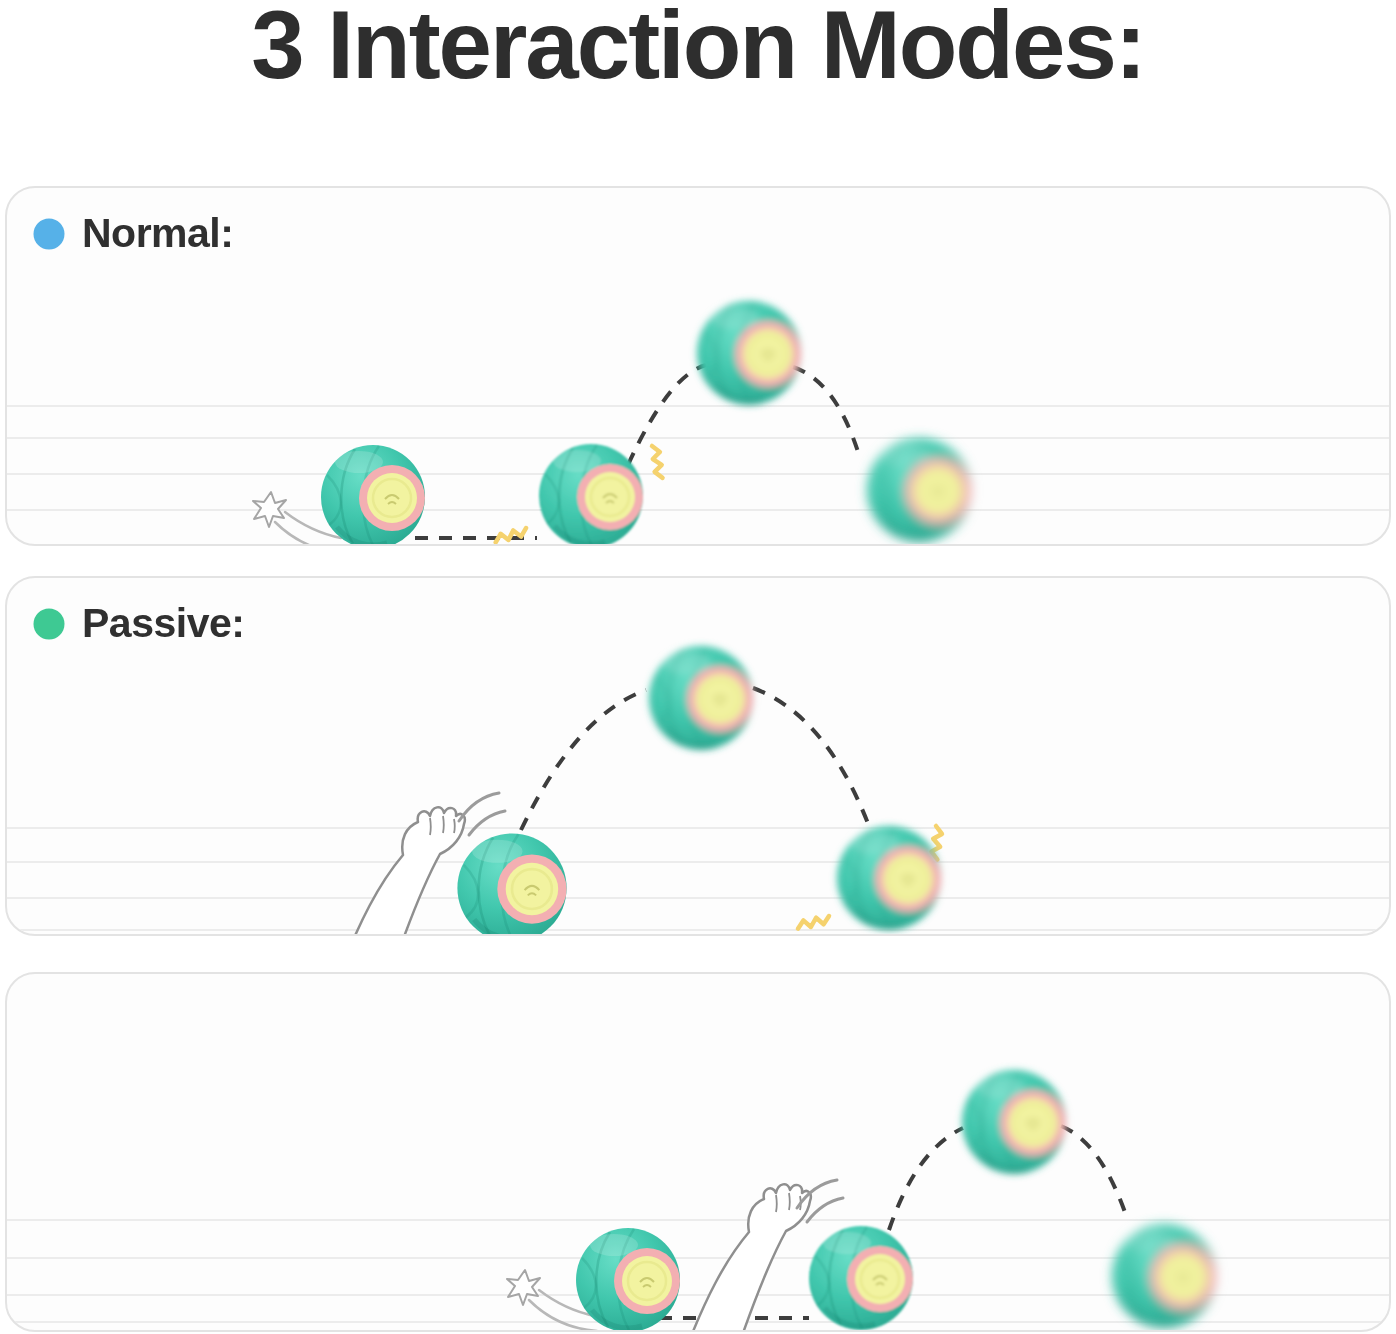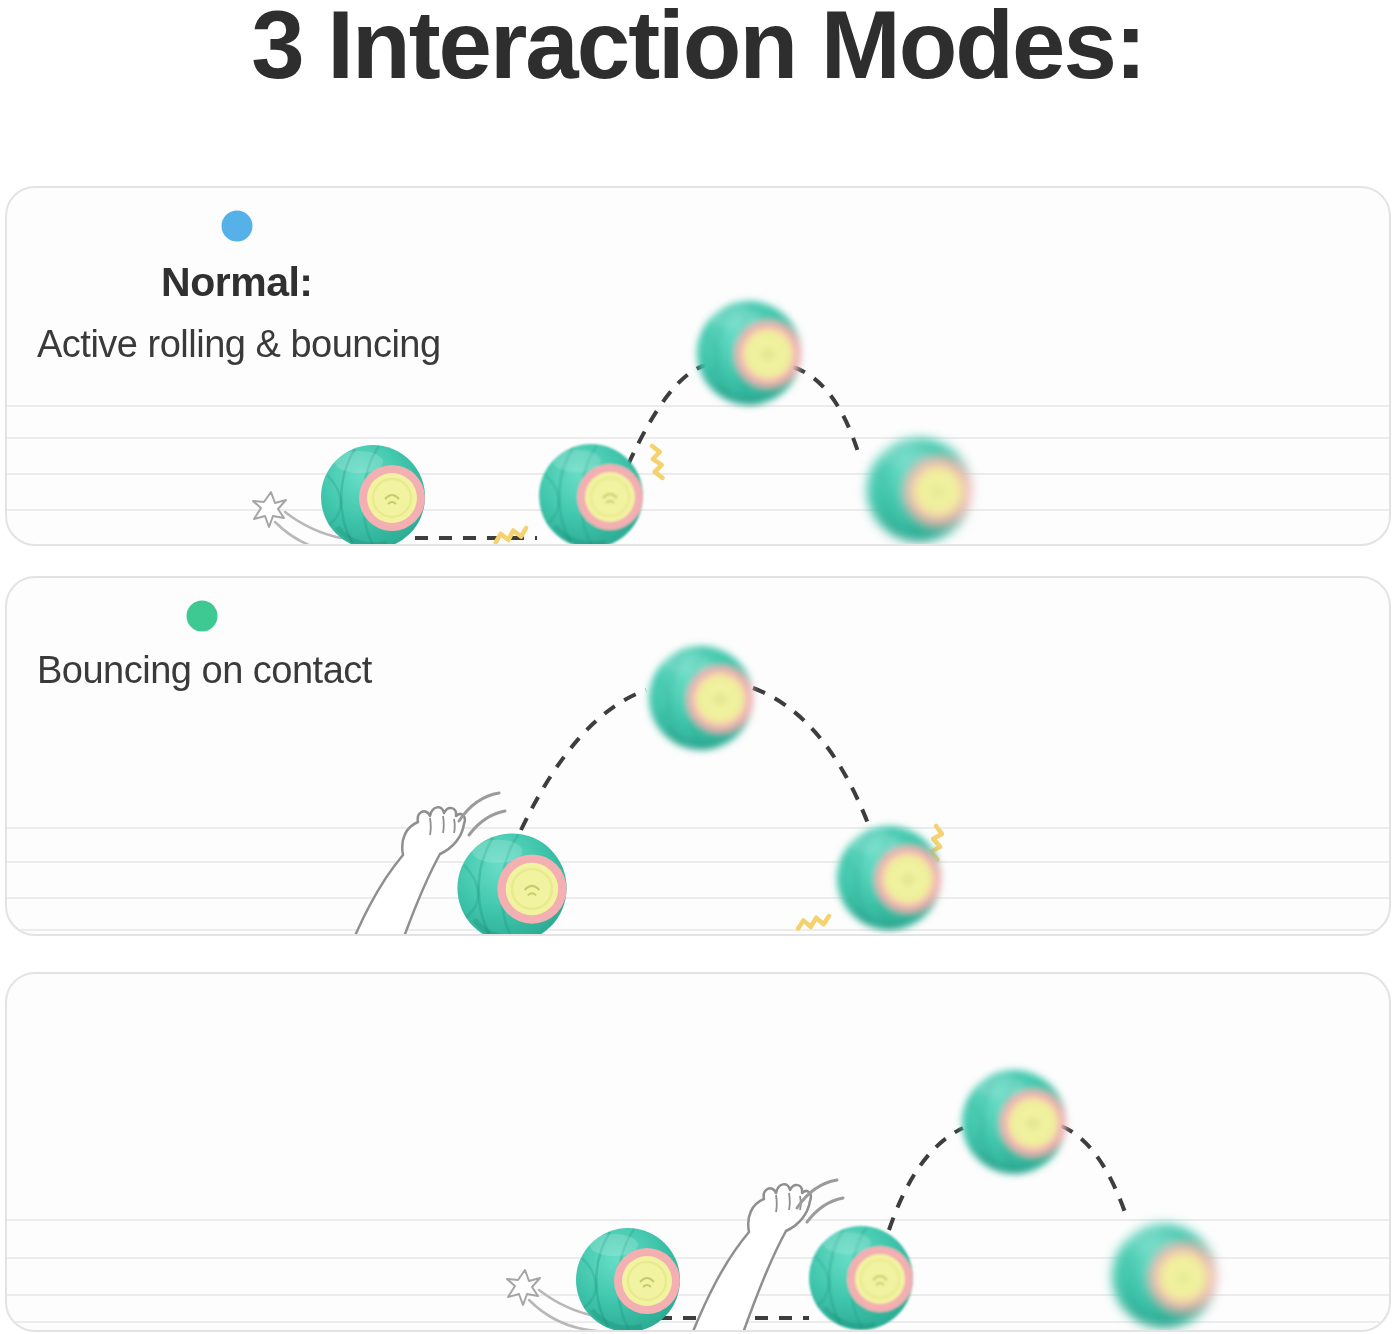--- a/index.html
+++ b/index.html
@@ -15,21 +15,21 @@
     position:absolute;left:5px;width:1382px;height:356px;
     background:#fdfdfd;border:2px solid #e3e3e3;border-radius:30px;
     overflow:hidden;
   }
   .p1{top:186px}
   .p2{top:576px}
   .p3{top:972px}
   .illus{position:absolute;left:0;top:0;width:1382px;height:356px;}
   .header{
     position:absolute;top:22px;left:26px;display:flex;align-items:center;
-    gap:17px;z-index:2;white-space:nowrap;flex-direction:column;
+    gap:17px;z-index:2;white-space:nowrap;
   }
   .mode-dot{width:32px;height:32px;flex:0 0 auto;}
   .label{font-size:41px;font-weight:700;color:#303030;letter-spacing:-0.5px;}
   .desc{font-size:38px;font-weight:400;color:#3a3a3a;margin-left:4px;letter-spacing:-0.5px;}
   .dash{stroke:#3d3d3d;stroke-width:4;stroke-dasharray:13 11;fill:none;}
   .floor{stroke:#ececec;stroke-width:2;}
 </style>
 </head>
 <body>
 
@@ -108,21 +108,20 @@
     <use href="#ball" transform="translate(366,309)"></use>
     <use href="#ball" transform="translate(584,308)" filter="url(#b1)"></use>
     <use href="#ball" transform="translate(742,165)" filter="url(#b4)"></use>
     <use href="#ball" transform="translate(912,302)" filter="url(#b6)"></use>
   </svg>
   <div class="header">
     <svg class="mode-dot" viewBox="0 0 32 32">
       <circle cx="16" cy="16" r="15.5" fill="#56b1e8"></circle>
     </svg>
     <span class="label">Normal:</span>
-    <span class="desc">Active rolling &amp; bouncing</span>
   </div>
 </section>
 
 <section class="panel p2">
   <svg class="illus" viewBox="0 0 1382 356">
     <g>
       <line class="floor" x1="0" y1="250" x2="1382" y2="250"></line>
       <line class="floor" x1="0" y1="284" x2="1382" y2="284"></line>
       <line class="floor" x1="0" y1="320" x2="1382" y2="320"></line>
       <line class="floor" x1="0" y1="352" x2="1382" y2="352"></line>
@@ -134,21 +133,21 @@
     <use href="#zig" transform="translate(929,248) rotate(8)"></use>
     <use href="#zig" transform="translate(822,338) rotate(78)"></use>
     <use href="#ball" transform="translate(505,310) scale(1.05)"></use>
     <use href="#ball" transform="translate(694,120)" filter="url(#b4)"></use>
     <use href="#ball" transform="translate(882,300)" filter="url(#b4)"></use>
   </svg>
   <div class="header">
     <svg class="mode-dot" viewBox="0 0 32 32">
       <circle cx="16" cy="16" r="15.5" fill="#3ec993"></circle>
     </svg>
-    <span class="desc">Bouncing on contact</span>
+    <span class="label">Passive:</span>
   </div>
 </section>
 
 <section class="panel p3">
   <svg class="illus" viewBox="0 0 1382 356">
     <g>
       <line class="floor" x1="0" y1="246" x2="1382" y2="246"></line>
       <line class="floor" x1="0" y1="284" x2="1382" y2="284"></line>
       <line class="floor" x1="0" y1="321" x2="1382" y2="321"></line>
       <line class="floor" x1="0" y1="348" x2="1382" y2="348"></line>

